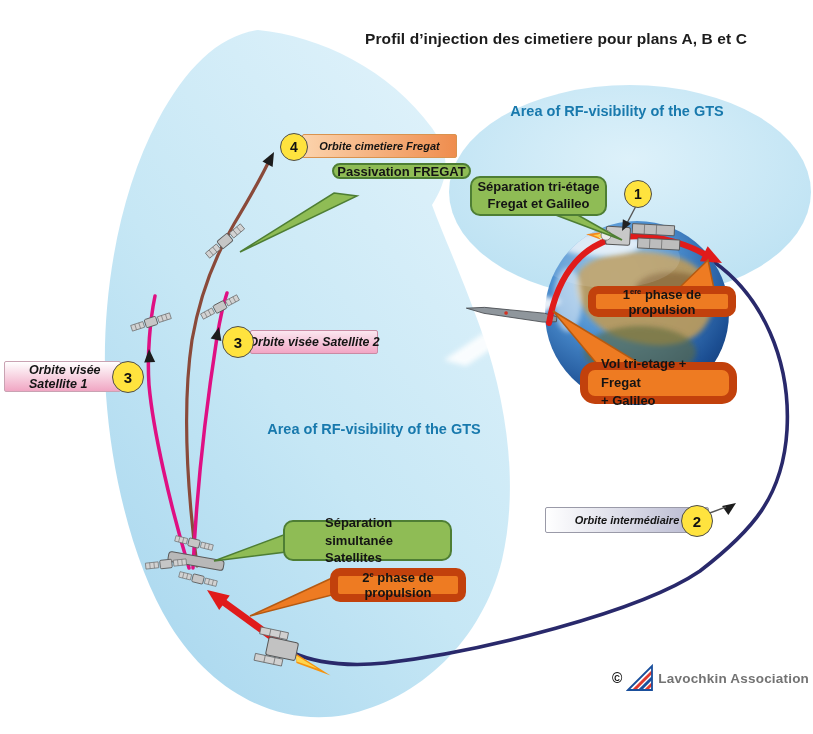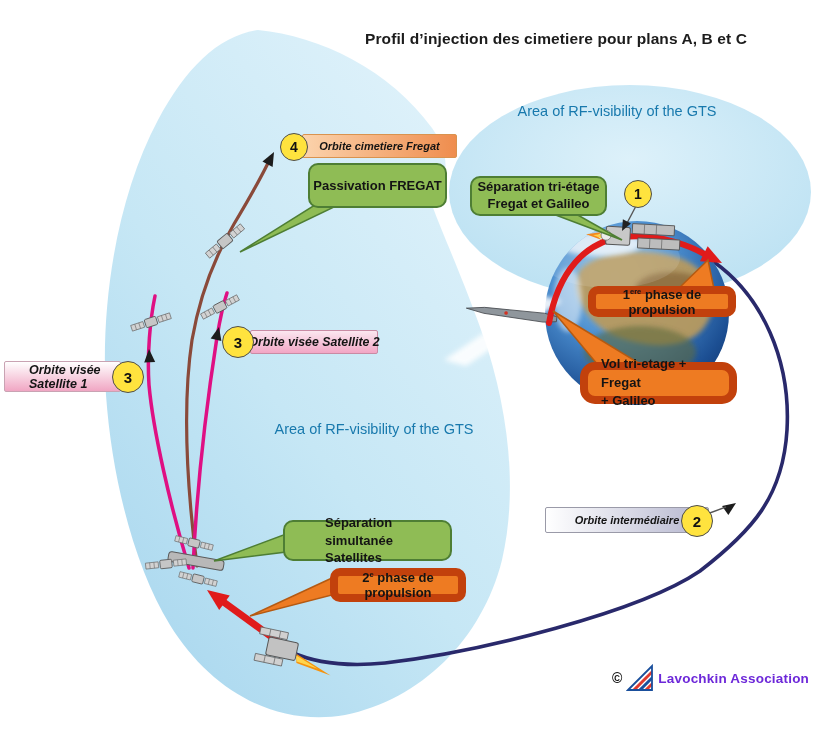--- a/index.html
+++ b/index.html
@@ -7,33 +7,33 @@
     position:relative;width:813px;height:734px;background:#ffffff;overflow:hidden;
     font-family:"Liberation Sans",sans-serif;
   }
   #scene{position:absolute;left:0;top:0;z-index:0;}
   .lbl{position:absolute;z-index:2;box-sizing:border-box;}
   .title{
     left:340px;top:30px;width:432px;text-align:center;
     font-size:15.5px;color:#1c1c1c;letter-spacing:.1px;font-weight:600;
   }
   .rf-text{
-    color:#1879ad;font-weight:400;font-size:14.5px;text-align:center;
+    color:#1879ad;font-weight:700;font-size:14.5px;text-align:center;
   }
   .rf-top{left:492px;top:103px;width:250px;}
   .rf-left{left:248px;top:421px;width:252px;}
   .callout{
     border-radius:10px;color:#141414;font-weight:700;font-size:13px;
     display:flex;flex-direction:column;justify-content:center;
   }
   .green{background:#8fbc55;border:2px solid #4e7e34;}
   .orange{background:#ee7b22;border:8px solid #c2410c;}
   .center{align-items:center;text-align:center;}
   .leftpad{padding-left:13px;}
-  .box-passivation{left:308px;top:163px;width:139px;height:45px;justify-content:center;}
+  .box-passivation{left:332px;top:163px;width:139px;height:16px;justify-content:center;}
   .box-sep-tri{left:470px;top:176px;width:137px;height:40px;line-height:1.3;}
   .box-phase1{left:588px;top:286px;width:148px;height:31px;}
   .box-vol{left:580px;top:362px;width:157px;height:42px;line-height:1.45;border-radius:15px;}
   .box-sep-sim{left:283px;top:520px;width:169px;height:41px;line-height:1.35;padding-left:40px;}
   .box-phase2{left:330px;top:568px;width:136px;height:34px;}
   .band{
     border-radius:2px;color:#141414;font-weight:700;font-style:italic;font-size:11px;
     display:flex;align-items:center;justify-content:center;white-space:nowrap;
   }
   .band-cimetiere{
@@ -67,21 +67,21 @@
   .c4{left:280px;top:133px;width:26px;height:26px;font-size:14px;}
   .c1{left:624px;top:180px;width:26px;height:26px;font-size:14px;}
   .c3a{left:222px;top:326px;width:30px;height:30px;font-size:15px;}
   .c3b{left:112px;top:361px;width:30px;height:30px;font-size:15px;}
   .c2{left:681px;top:505px;width:30px;height:30px;font-size:15px;}
   sup{font-size:58%;vertical-align:super;line-height:0;}
   .footer{
     left:612px;top:664px;display:flex;align-items:center;gap:4px;z-index:2;
   }
   .footer .copy{font-size:14px;font-weight:700;color:#111;}
-  .footer .name{font-size:13.5px;font-weight:600;color:#6d28d9;letter-spacing:.2px;}
+  .footer .name{font-size:13.5px;font-weight:600;color:#737373;letter-spacing:.2px;}
 </style>
 </head>
 <body>
 
 <div id="stage">
 
   <svg id="scene" width="813" height="734" viewBox="0 0 813 734">
     <defs>
       <linearGradient id="blobL" x1="85%" y1="0%" x2="10%" y2="100%">
         <stop offset="0%" stop-color="#e2f3fb"></stop>

